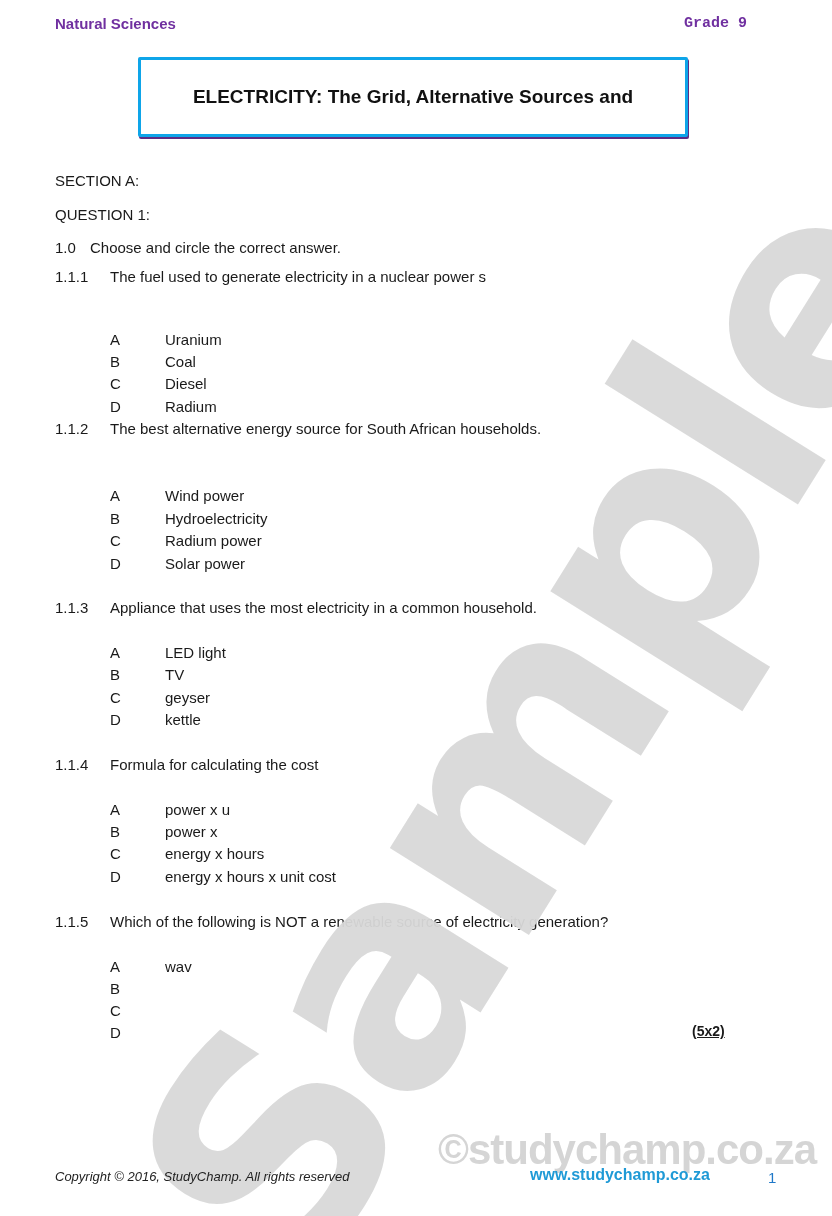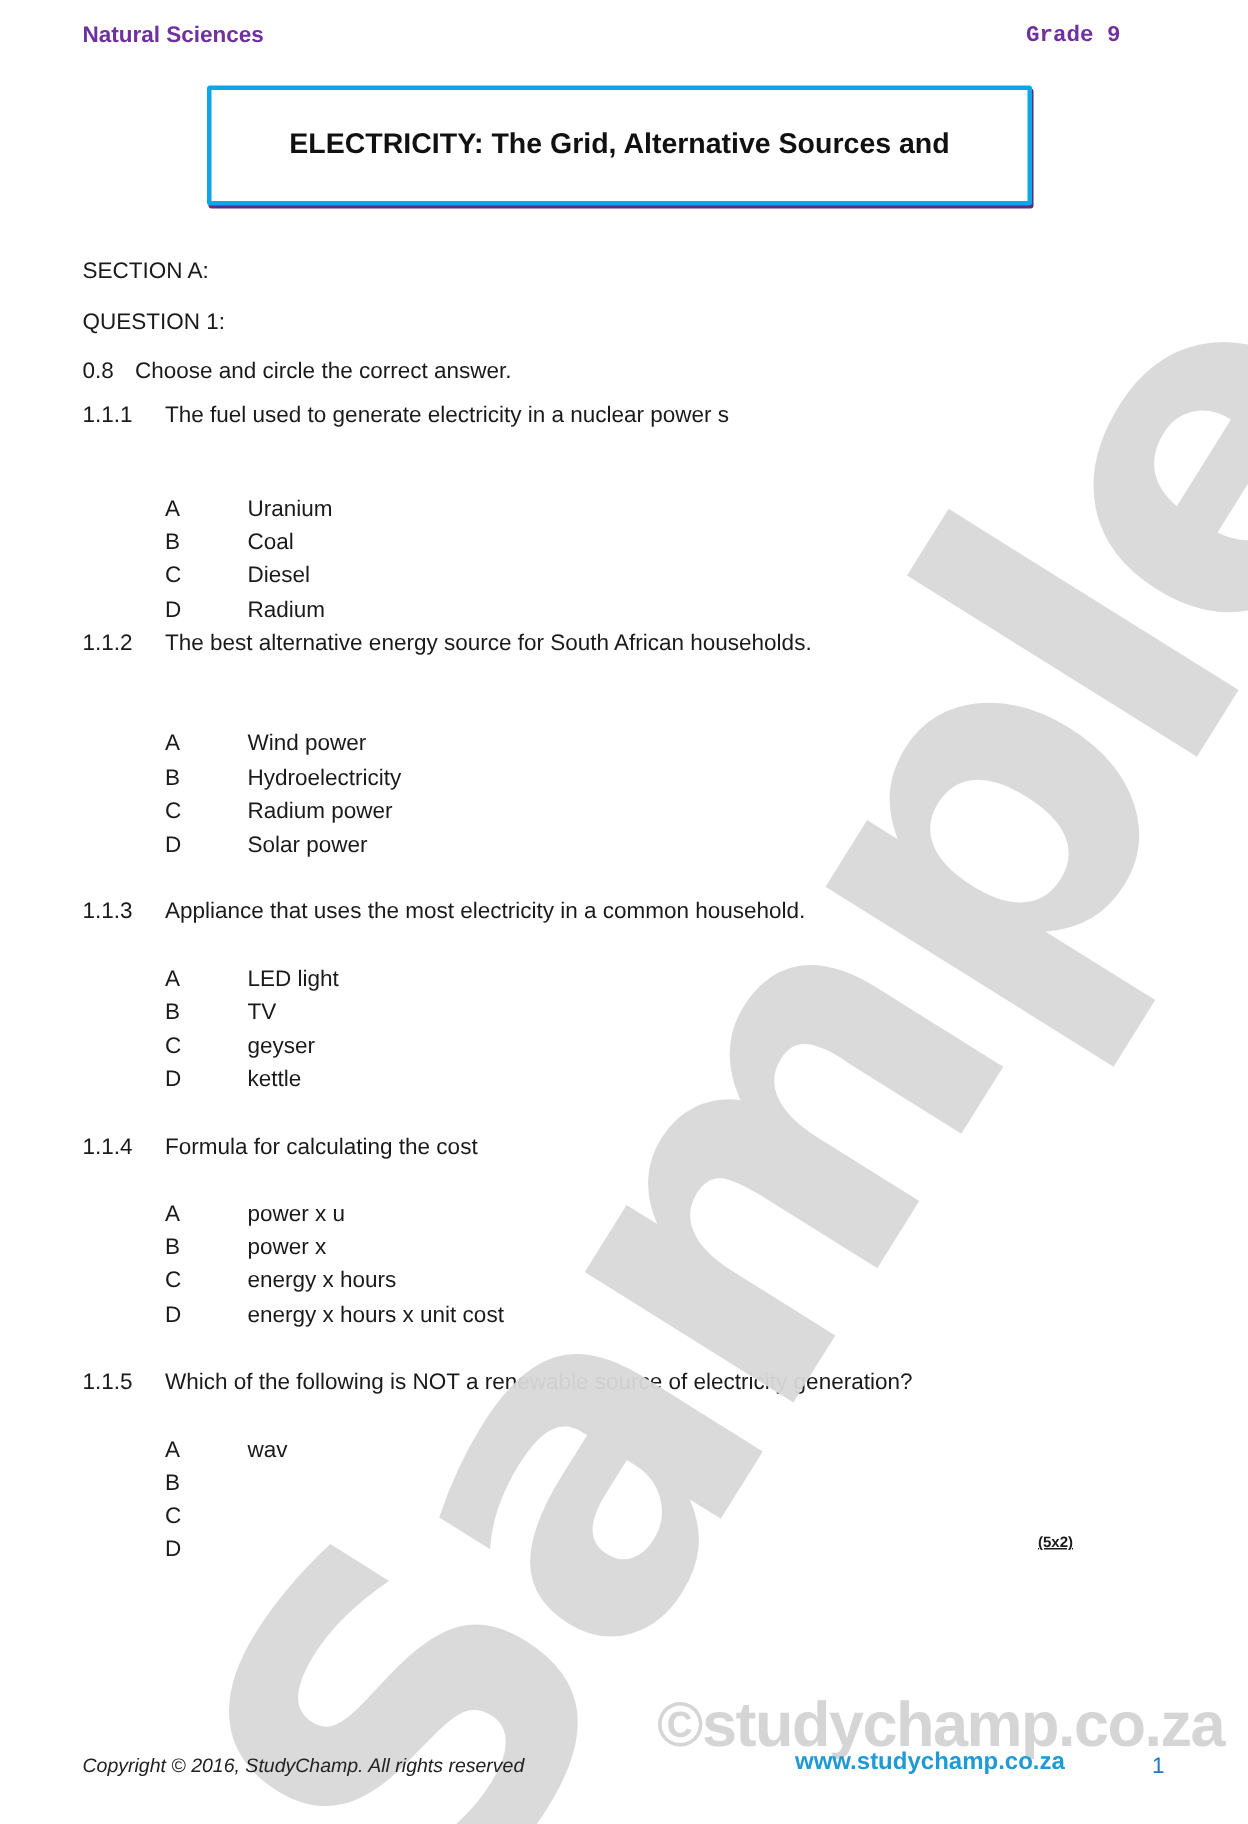--- a/index.html
+++ b/index.html
@@ -18,21 +18,21 @@
       border: 3px solid #0ea5e9; border-radius: 2px; box-shadow: 1px 2px 0 #5d2d85;
       display: flex; flex-direction: column; align-items: center; justify-content: center;
       font-size: 19px; font-weight: bold; line-height: 30px; color: #111; background: #fff;
     }
     .content { position: absolute; left: 55px; top: 0; width: 700px; font-size: 15px; }
     .line { position: absolute; white-space: nowrap; }
     .bold { font-weight: normal; }
     .qnum { display: inline-block; width: 55px; }
     .opt-letter { position: absolute; left: 55px; }
     .opt-text { position: absolute; left: 110px; white-space: nowrap; }
-    .marks { position: absolute; left: 692px; top: 1023px; font-weight: bold; font-size: 10px; text-decoration: underline; }
+    .marks { position: absolute; left: 692px; top: 1023px; font-weight: bold; font-size: 14px; text-decoration: underline; }
     .watermark {
       position: absolute; left: 30px; top: 440px; width: 1000px;
       font-family: "DejaVu Sans", sans-serif; font-weight: bold; font-size: 300px;
       color: #d9d9d9; transform: rotate(-58deg); transform-origin: 0 0;
       left: 90px; top: 1160px; letter-spacing: -10px; opacity: 0.95; pointer-events: none;
       line-height: 1;
     }
     .wm-site {
       position: absolute; left: 438px; top: 1126px; font-size: 42px; font-weight: bold;
       color: #d5d5d5; letter-spacing: -1px;
@@ -48,21 +48,21 @@
 <div class="header-right">Grade 9</div>
 
 <div class="title-box">
   <div>ELECTRICITY: The Grid, Alternative Sources  and</div>
 </div>
 
 <div class="content">
   <div class="line bold" style="top:172px">SECTION A:</div>
   <div class="line bold" style="top:206px">QUESTION 1:</div>
   <div class="line" style="top:239px">
-    <span style="display:inline-block;width:35px">0.8</span><span>Choose and </span><span class="bold">circle</span><span> the correct answer.</span>
+    <span style="display:inline-block;width:35px">1.0</span><span>Choose and </span><span class="bold">circle</span><span> the correct answer.</span>
   </div>
 
   <div class="line" style="top:268px"><span class="qnum">1.1.1</span><span>The fuel used to generate electricity in a nuclear power s</span></div>
   <div class="line" style="top:331px;width:300px">
       <span class="opt-letter">A</span>
       <span class="opt-text">Uranium</span>
     </div>
   <div class="line" style="top:353px;width:300px">
       <span class="opt-letter">B</span>
       <span class="opt-text">Coal</span>

